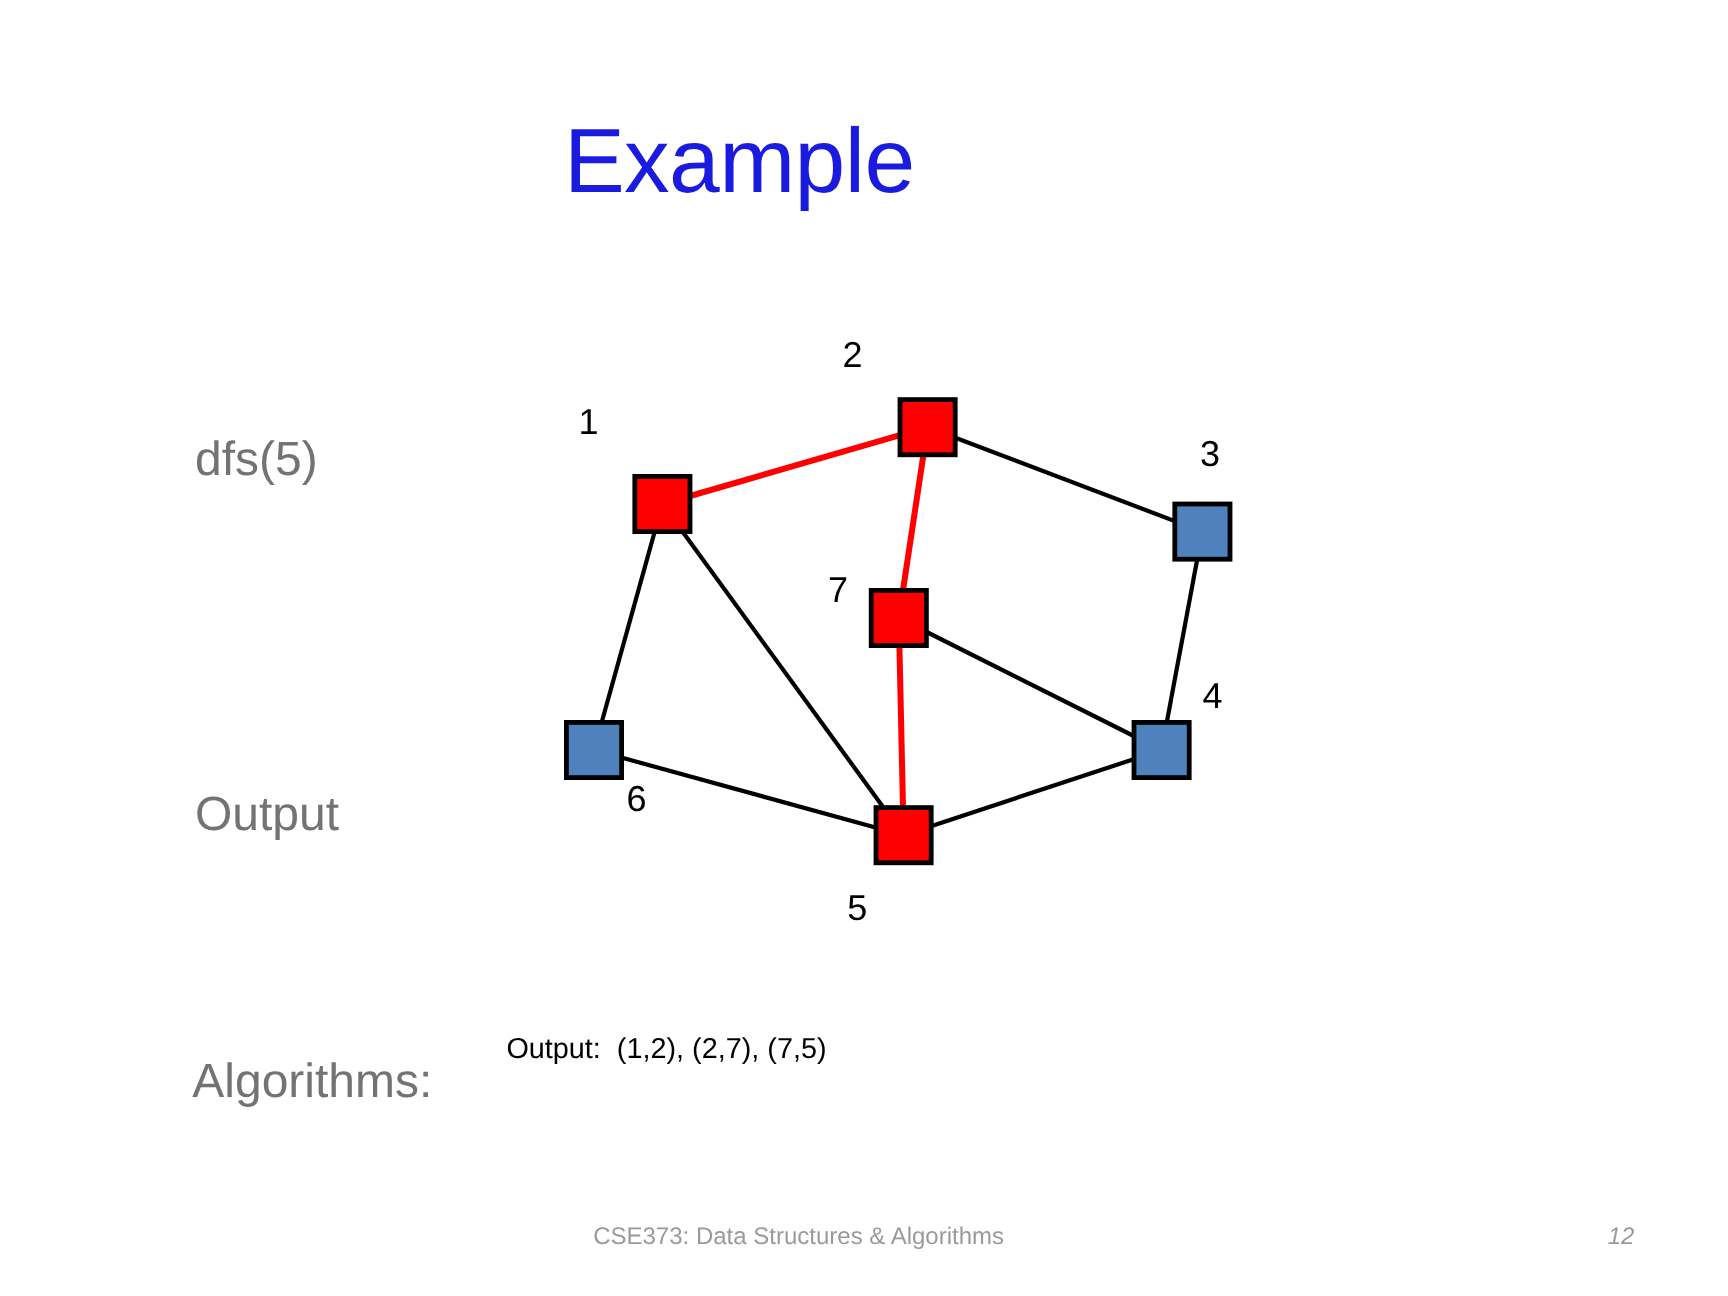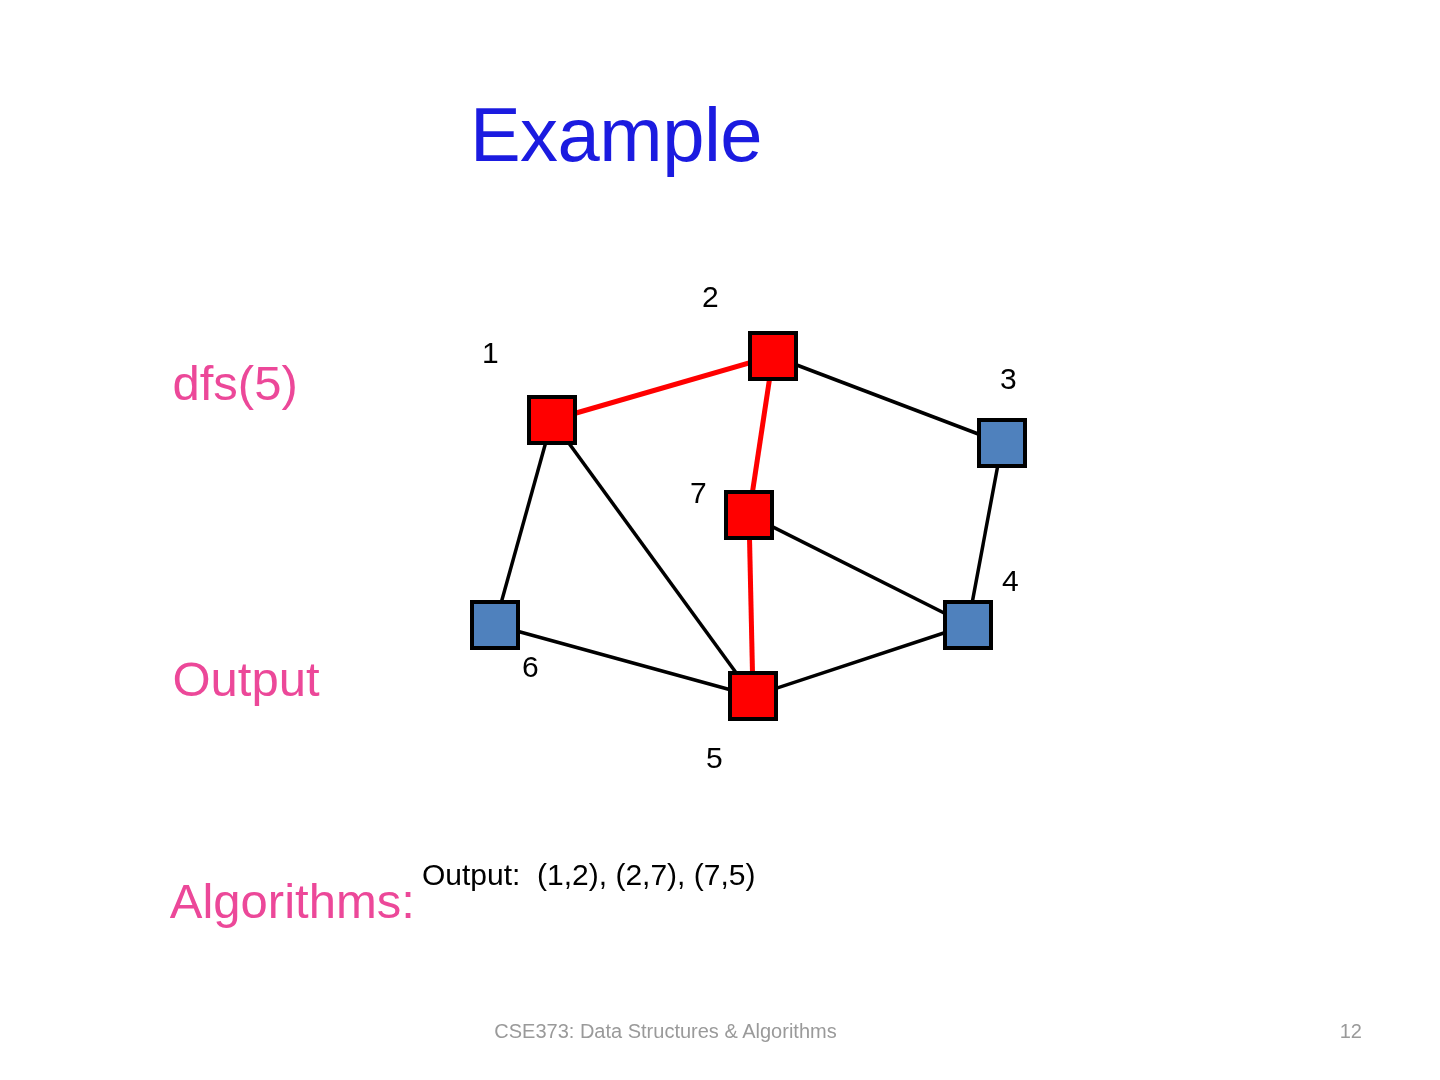--- a/index.html
+++ b/index.html
@@ -31,24 +31,24 @@
   }
 
   
   #callstack-panel {
     position: absolute;
     left: 118px;
     top: 272px;
     width: 330px;
   }
   .stack-line {
-    font-size: 49px;
+    font-size: 40px;
     line-height: 74px;
     font-weight: 400;
-    color: #ec4899;
+    color: #737373;
     white-space: pre;
   }
   .stack-line.indented {
     padding-left: 82px;
   }
   .stack-line.spacer {
     line-height: 74px;
     height: 74px;
   }
 
@@ -71,21 +71,21 @@
     line-height: 30px;
     color: #000000;
     white-space: nowrap;
   }
 
   
   #output-line {
     position: absolute;
     left: 422px;
     top: 857px;
-    font-size: 30px;
+    font-size: 24px;
     line-height: 36px;
     color: #000000;
     white-space: pre;
   }
 
   
   #footer-text {
     position: absolute;
     left: 0;
     top: 1018px;
@@ -95,20 +95,21 @@
     line-height: 26px;
     color: #9a9a9a;
   }
   #page-number {
     position: absolute;
     right: 78px;
     top: 1018px;
     font-size: 20px;
     line-height: 26px;
     color: #9a9a9a;
+    font-style: italic;
   }
 </style>
 </head>
 <body>
 
 <div id="slide-title">Example</div>
 
 <div id="callstack-panel">
   <div class="stack-line">
     <span class="txt">dfs(5)</span>

